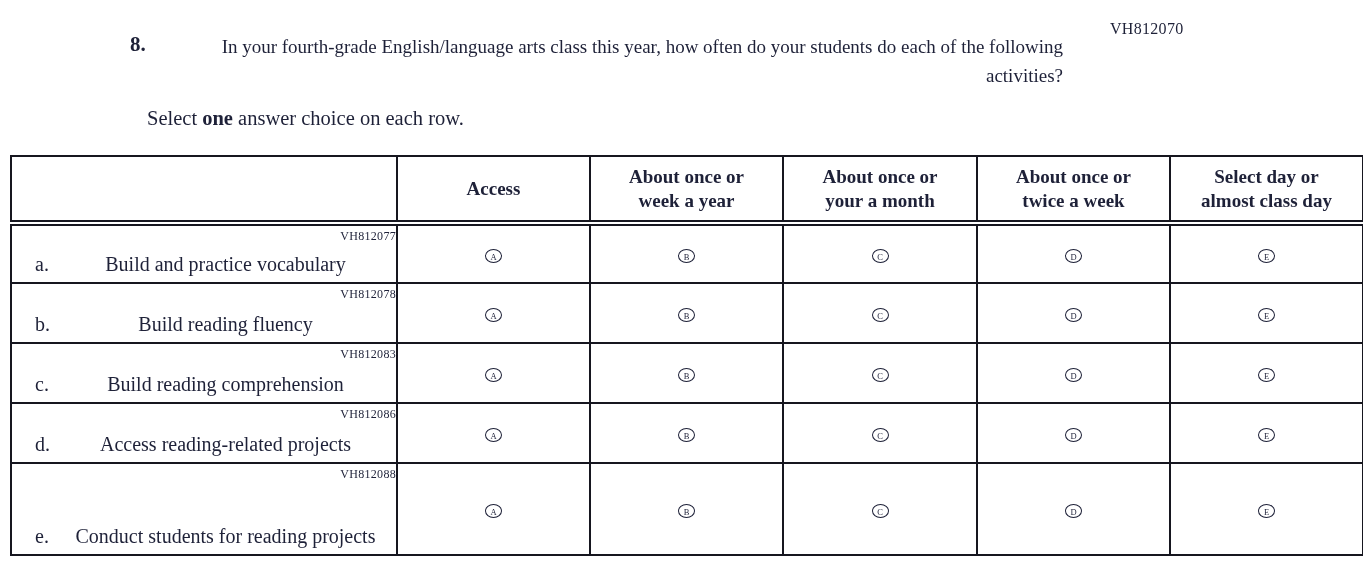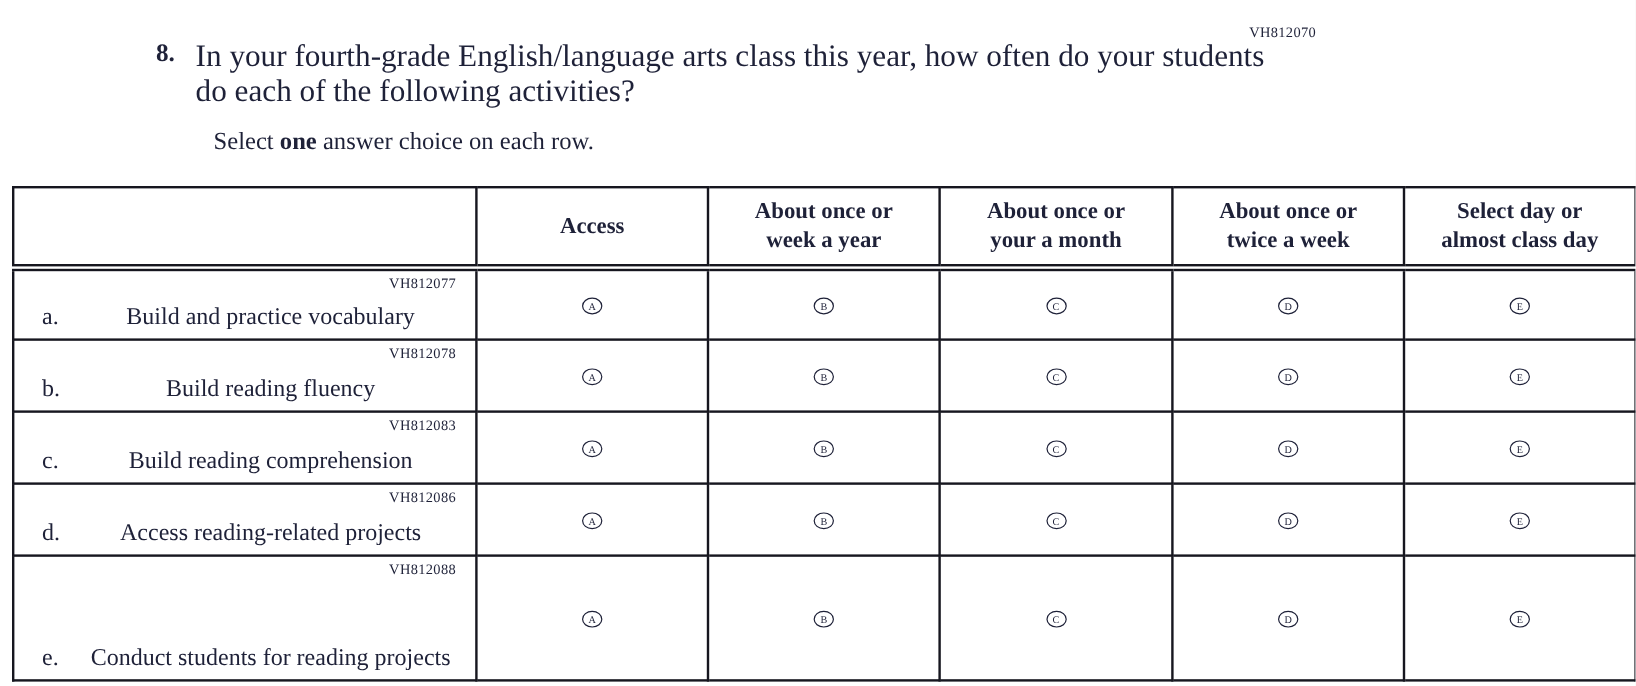--- a/index.html
+++ b/index.html
@@ -14,47 +14,48 @@
     width: 1363px;
     height: 572px;
     background: var(--bg);
     color: var(--ink);
     font-family: "Liberation Serif", "DejaVu Serif", serif;
     overflow: hidden;
   }
   
   .top-code {
     position: absolute;
-    left: 1041px;
+    left: 1110px;
     top: 20px;
-    font-size: 12px;
+    font-size: 16px;
     letter-spacing: 0.3px;
   }
   
   .question-block {
     position: absolute;
     left: 130px;
     top: 32px;
     width: 940px;
   }
   .q-line { display: flex; }
   .q-num {
     font-weight: bold;
     font-size: 21px;
     width: 24px;
     flex: none;
     margin-right: 9px;
   }
   .q-text {
-    font-size: 26px;
+    font-size: 19px;
     line-height: 29px;
     width: 900px;
+    text-align: right;
   }
   .q-instruction {
-    margin: 17px 0 0 48px;
+    margin: 17px 0 0 17px;
     font-size: 20.5px;
   }
   .q-instruction b { font-weight: bold; }
   
   .survey-table {
     position: absolute;
     left: 10px;
     top: 155px;
     width: 1352px;
     border-collapse: collapse;
@@ -67,26 +68,26 @@
     height: 67px;
     vertical-align: middle;
     text-align: center;
     font-weight: bold;
     font-size: 19px;
     line-height: 1.22;
     border-bottom: 6px double var(--border);
     padding: 0 2px;
   }
   .survey-table tbody tr.row-std td { height: 60px; }
-  .survey-table tbody tr.row-tall td { height: 104px; }
+  .survey-table tbody tr.row-tall td { height: 92px; }
   .item-cell { position: relative; }
   .item-code {
     position: absolute;
     top: 3px;
-    right: 16px;
+    right: 0;
     font-size: 12px;
     letter-spacing: 0.3px;
   }
   .item-label {
     position: absolute;
     left: 23px;
     right: 8px;
     bottom: 5px;
     display: flex;
     font-size: 20px;

